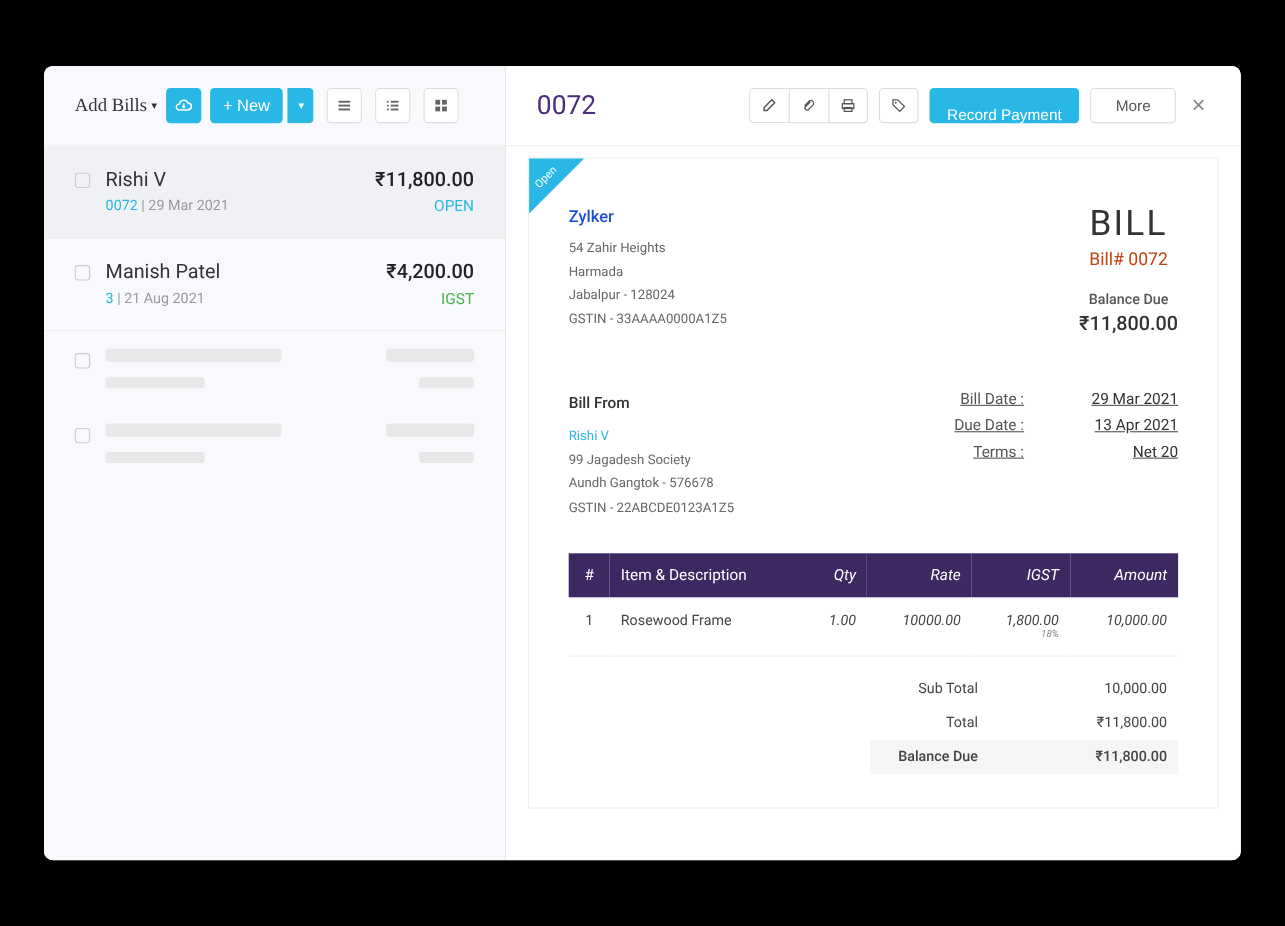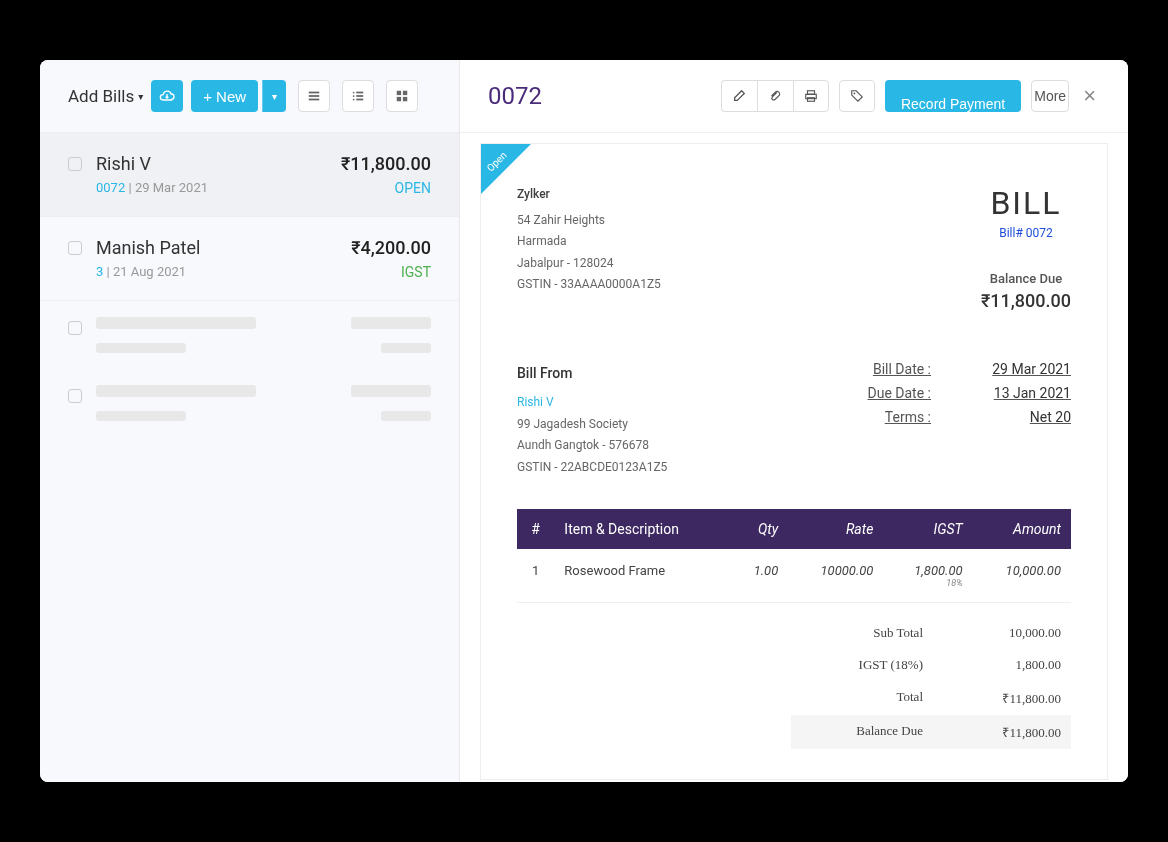--- a/index.html
+++ b/index.html
@@ -1,20 +1,20 @@
 <!DOCTYPE html>
 <html><head>
 <meta charset="utf-8">
 <style>
 * { box-sizing: border-box; margin: 0; padding: 0; }
 body { font-family: -apple-system, BlinkMacSystemFont, 'Segoe UI', Roboto, sans-serif; background: #000; width: 1168px; height: 842px; overflow: hidden; }
 .app-container { background: #fff; position: absolute; top: 60px; left: 40px; right: 40px; bottom: 60px; border-radius: 8px; display: flex; overflow: hidden; }
 .left-panel { width: 420px; background: #f8f9fc; border-right: 1px solid #e8e8e8; display: flex; flex-direction: column; }
 .left-header { padding: 20px 28px; display: flex; align-items: center; gap: 8px; border-bottom: 1px solid #eee; }
-.add-bills { font-size: 17px; color: #333; display: inline-flex; align-items: center; gap: 4px; cursor: pointer; }
+.add-bills { font-size: 17px; color: #333; display: inline-flex; align-items: center; gap: 4px; cursor: pointer; font-family: Liberation Serif, serif; }
 .caret-down { font-size: 10px; }
 .btn-icon { background: #29b7e5; color: #fff; border: none; border-radius: 4px; width: 32px; height: 32px; display: inline-flex; align-items: center; justify-content: center; cursor: pointer; font-size: 14px; }
 .btn-new { background: #29b7e5; color: #fff; border: none; border-radius: 4px; height: 32px; padding: 0 12px; display: inline-flex; align-items: center; cursor: pointer; font-size: 15px; gap: 4px; }
 .btn-new-dd { background: #29b7e5; color: #fff; border: none; border-left: 1px solid rgba(255,255,255,0.3); border-radius: 0 4px 4px 0; height: 32px; width: 24px; display: inline-flex; align-items: center; justify-content: center; cursor: pointer; font-size: 10px; margin-left: -4px; }
 .btn-view { background: #fff; border: 1px solid #ddd; border-radius: 4px; width: 32px; height: 32px; display: inline-flex; align-items: center; justify-content: center; cursor: pointer; color: #666; margin-left: 4px; }
 .btn-view svg { width: 14px; height: 14px; }
 .bill-list { flex: 1; overflow-y: auto; }
 .bill-item { padding: 20px 28px; border-bottom: 1px solid #eee; display: flex; align-items: flex-start; gap: 14px; cursor: pointer; }
 .bill-item.selected { background: #f0f1f5; }
 .cb { width: 14px; height: 14px; border: 1px solid #ccc; border-radius: 3px; margin-top: 4px; display: inline-block; }
@@ -37,51 +37,51 @@
 .right-panel { flex: 1; background: #fff; display: flex; flex-direction: column; }
 .right-header { padding: 20px 28px; display: flex; align-items: center; gap: 10px; border-bottom: 1px solid #f0f0f0; }
 .bill-id { font-size: 24px; color: #4a2c7a; flex: 1; }
 .act-btn { background: #fff; border: 1px solid #ddd; border-radius: 4px; width: 36px; height: 32px; display: inline-flex; align-items: center; justify-content: center; cursor: pointer; color: #555; }
 .act-btn svg { width: 14px; height: 14px; }
 .act-group { display: flex; }
 .act-group .act-btn:first-child { border-radius: 4px 0 0 4px; border-right: none; }
 .act-group .act-btn:nth-child(2) { border-radius: 0; border-right: none; }
 .act-group .act-btn:last-child { border-radius: 0 4px 4px 0; }
 .btn-primary { background: #29b7e5; color: #fff; border: none; border-radius: 4px; height: 32px; padding: 16px 16px; cursor: pointer; font-size: 14px; }
-.btn-more { background: #fff; border: 1px solid #ddd; border-radius: 4px; height: 32px; padding: 0 2px; cursor: pointer; font-size: 14px; color: #555; }
+.btn-more { background: #fff; border: 1px solid #ddd; border-radius: 4px; height: 32px; padding: 0 22px; cursor: pointer; font-size: 14px; color: #555; }
 .close-btn { background: none; border: none; font-size: 22px; color: #888; cursor: pointer; padding: 0 4px; }
 .bill-doc { flex: 1; padding: 0 20px 20px; overflow-y: auto; }
 .doc-card { background: #fff; border: 1px solid #eee; position: relative; padding: 40px 36px 30px; margin-top: 10px; }
 .ribbon { position: absolute; top: 0; left: 0; width: 0; height: 0; border-style: solid; border-width: 50px 50px 0 0; border-color: #29b7e5 transparent transparent transparent; }
 .ribbon-text { position: absolute; top: 12px; left: 4px; font-size: 10px; color: #fff; transform: rotate(-45deg); }
 .doc-top { display: flex; justify-content: space-between; margin-bottom: 50px; }
 .doc-from { font-size: 12px; color: #666; line-height: 1.8; }
-.doc-from .company { font-size: 12px; color: #404040; font-weight: 500; margin-bottom: 4px; }
+.doc-from .company { font-size: 15px; color: #1d4ed8; font-weight: 500; margin-bottom: 4px; }
 .doc-title-block { text-align: center; }
 .doc-title { font-size: 32px; color: #333; letter-spacing: 2px; margin-bottom: 4px; }
-.doc-title-block .billno { font-size: 12px; color: #1d4ed8; margin-bottom: 31px; }
+.doc-title-block .billno { font-size: 16px; color: #c2410c; margin-bottom: 20px; }
 .doc-title-block .baldue-label { font-size: 13px; color: #555; font-weight: 500; margin-bottom: 4px; }
 .doc-title-block .baldue-amt { font-size: 18px; color: #333; font-weight: 500; }
 .doc-mid { display: flex; justify-content: space-between; margin-bottom: 30px; }
 .bill-from-block { font-size: 12px; color: #666; line-height: 1.8; }
 .bill-from-title { font-size: 14px; color: #333; font-weight: 500; margin-bottom: 6px; }
 .bill-from-name { color: #29b7e5; }
 .doc-dates { text-align: right; font-size: 14px; color: #555; }
 .doc-dates .row { display: flex; justify-content: flex-end; gap: 30px; margin-bottom: 8px; text-decoration: underline; }
 .doc-dates .lbl { min-width: 100px; text-align: right; }
 .doc-dates .val { min-width: 110px; text-align: right; color: #333; }
 .items-table { width: 100%; border-collapse: collapse; }
 .items-table thead { background: #3d2861; color: #fff; }
 .items-table th { padding: 12px 10px; text-align: left; font-size: 14px; font-weight: 400; }
 .items-table th.r, .items-table td.r { text-align: right; font-style: italic; }
 .items-table th.c, .items-table td.c { text-align: center; }
 .items-table td { padding: 14px 10px; font-size: 13px; color: #444; border-bottom: 1px solid #f0f0f0; vertical-align: top; }
 .igst-sub { font-size: 9px; color: #888; display: block; }
 .totals { margin-top: 14px; display: flex; flex-direction: column; align-items: flex-end; font-size: 13px; color: #444; }
-.totals .trow { display: flex; gap: 38px; padding: 8px 10px; min-width: 280px; justify-content: flex-end; font-family: Liberation Serif, serif; }
+.totals .trow { display: flex; gap: 72px; padding: 8px 10px; min-width: 280px; justify-content: flex-end; }
 .totals .trow .tlbl { text-align: right; }
 .totals .trow .tval { min-width: 100px; text-align: right; }
 .totals .trow.bal { background: #f5f5f5; font-weight: 500; }
 </style>
 </head>
 <body>
 
 <div class="app-container">
   <div class="left-panel">
     <div class="left-header">
@@ -241,21 +241,21 @@
             <div>Aundh Gangtok - 576678</div>
             <div>GSTIN - 22ABCDE0123A1Z5</div>
           </div>
           <div class="doc-dates">
             <div class="row">
                 <span class="lbl">Bill Date :</span>
                 <span class="val">29 Mar 2021</span>
               </div>
             <div class="row">
                 <span class="lbl">Due Date :</span>
-                <span class="val">13 Jan 2021</span>
+                <span class="val">13 Apr 2021</span>
               </div>
             <div class="row">
                 <span class="lbl">Terms :</span>
                 <span class="val">Net 20</span>
               </div>
           </div>
         </div>
         <table class="items-table">
           <thead>
             <tr>
@@ -277,24 +277,20 @@
               <td class="r">10,000.00</td>
             </tr>
           </tbody>
         </table>
         <div class="totals">
           <div class="trow">
               <span class="tlbl">Sub Total</span>
               <span class="tval">10,000.00</span>
             </div>
           <div class="trow">
-              <span class="tlbl">IGST (18%)</span>
-              <span class="tval">1,800.00</span>
-            </div>
-          <div class="trow">
               <span class="tlbl">Total</span>
               <span class="tval">₹11,800.00</span>
             </div>
           <div class="trow bal">
               <span class="tlbl">Balance Due</span>
               <span class="tval">₹11,800.00</span>
             </div>
         </div>
       </div>
     </div>

